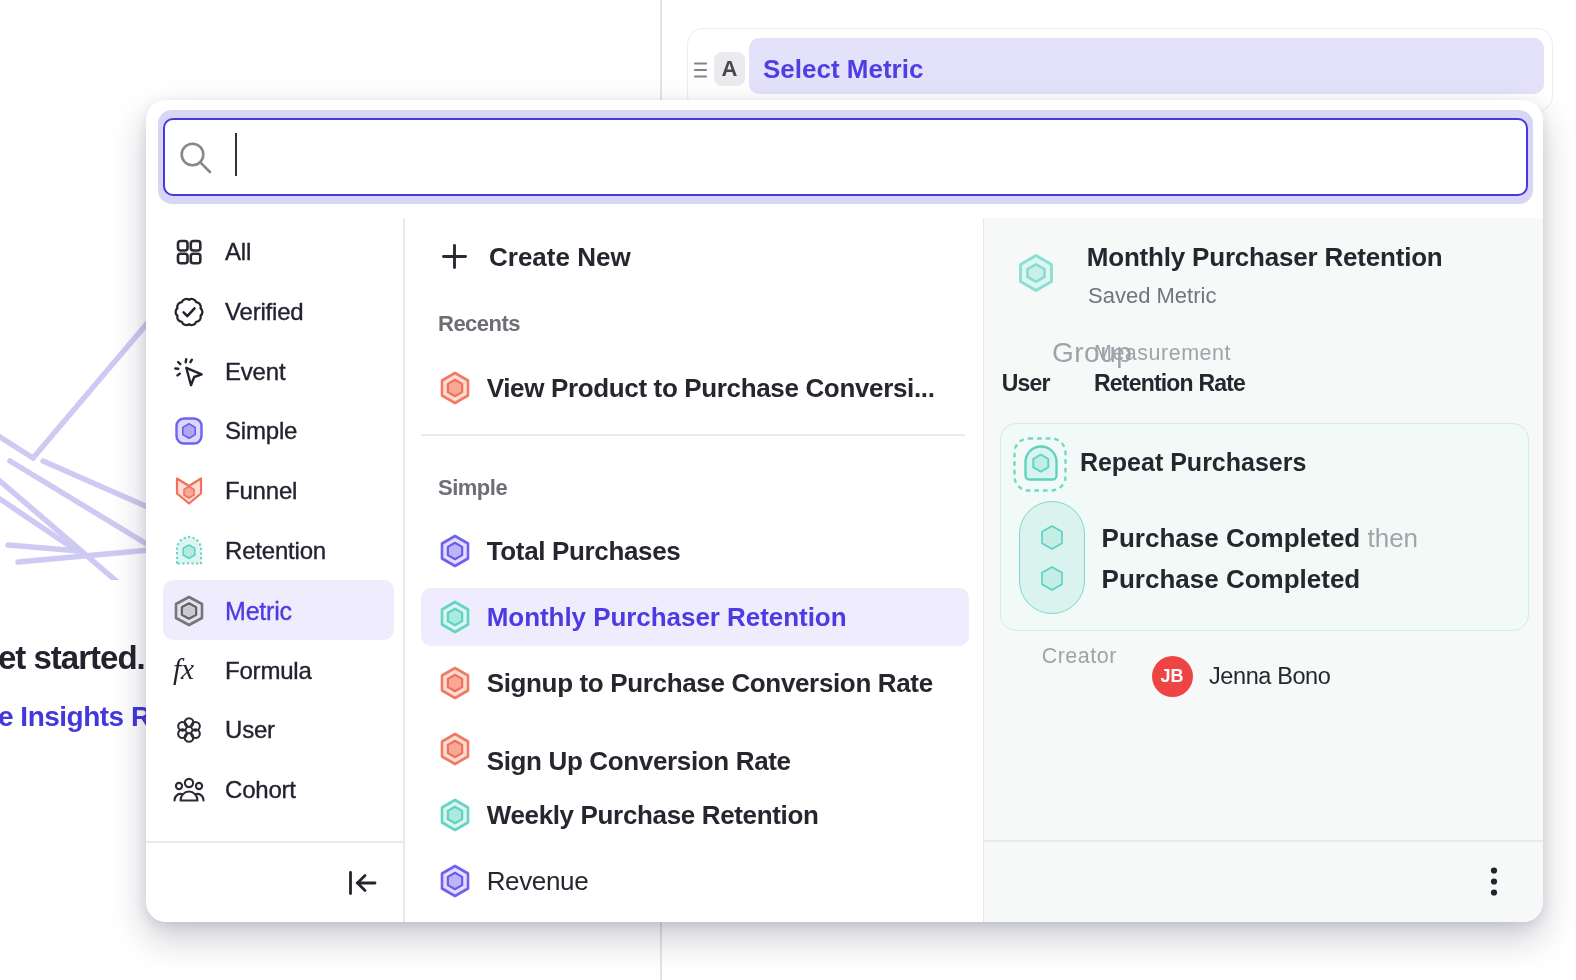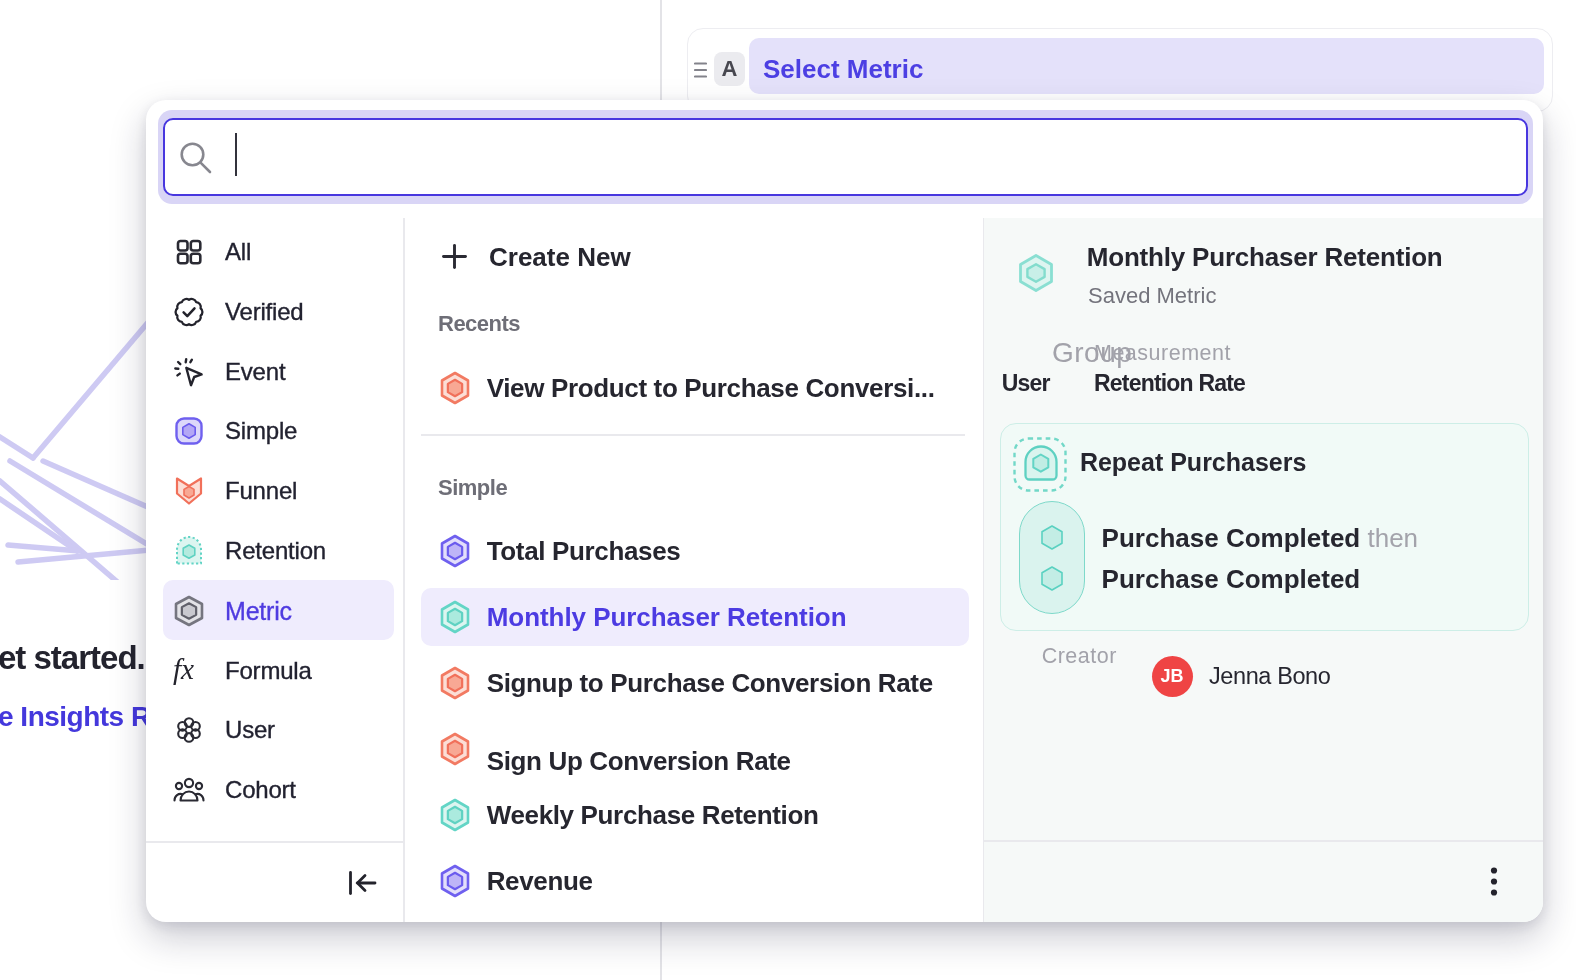--- a/index.html
+++ b/index.html
@@ -193,21 +193,21 @@
       <div class="abs" style="left:340.7px; top:633px; height:32px; line-height:32px; font-size:26px; font-weight:700; letter-spacing:-0.35px; color:#26262f;margin-top:12px;">Sign Up Conversion Rate</div>
       <div class="abs" style="left:293.5px; top:698px; width:30px; height:34px;"><svg width="30" height="34" viewBox="0 0 30 34">
     <path d="M 15 2 L 28 9.5 L 28 24.5 L 15 32 L 2 24.5 L 2 9.5 Z" fill="#dcf5f0" stroke="#63d5c6" stroke-width="2.6" stroke-linejoin="round"></path>
     <path d="M 15 8.75 L 22.15 12.875 L 22.15 21.125 L 15 25.25 L 7.85 21.125 L 7.85 12.875 Z" fill="#abeade" stroke="#5fd2c2" stroke-width="2.2" stroke-linejoin="round"></path>
   </svg></div>
       <div class="abs" style="left:340.7px; top:699px; height:32px; line-height:32px; font-size:26px; font-weight:700; letter-spacing:-0.35px; color:#26262f;">Weekly Purchase Retention</div>
       <div class="abs" style="left:293.5px; top:764px; width:30px; height:34px;"><svg width="30" height="34" viewBox="0 0 30 34">
     <path d="M 15 2 L 28 9.5 L 28 24.5 L 15 32 L 2 24.5 L 2 9.5 Z" fill="#e2defb" stroke="#6f60ef" stroke-width="2.6" stroke-linejoin="round"></path>
     <path d="M 15 8.75 L 22.15 12.875 L 22.15 21.125 L 15 25.25 L 7.85 21.125 L 7.85 12.875 Z" fill="#beb5f7" stroke="#6a5bee" stroke-width="2.2" stroke-linejoin="round"></path>
   </svg></div>
-      <div class="abs" style="left:340.7px; top:765px; height:32px; line-height:32px; font-size:26px; font-weight:700; letter-spacing:-0.35px; color:#26262f;">Revenue</div>
+      <div class="abs" style="left:340.7px; top:765px; height:32px; line-height:32px; font-size:26px; font-weight:400; letter-spacing:-0.35px; color:#26262f;">Revenue</div>
     </div>
   <div class="abs" style="left:275px; top:334px; width:544px; height:1.5px; background:#e9e9ed;"></div>
   <div class="abs" style="left:292px; top:374px; line-height:28px; font-size:22px; font-weight:700; letter-spacing:-0.5px; color:#6e6e77;">Simple</div>
 
   <div id="right">
       <svg class="abs" style="left:872px; top:153px;" width="36" height="40" viewBox="0 0 36 40">
   <path d="M 18 2.5 L 33.5 11.5 L 33.5 28.5 L 18 37.5 L 2.5 28.5 L 2.5 11.5 Z" fill="#def5f0" stroke="#8adfd2" stroke-width="2.8" stroke-linejoin="round"></path>
   <path d="M 18 11.2 L 26.6 16.1 L 26.6 23.9 L 18 28.8 L 9.4 23.9 L 9.4 16.1 Z" fill="#c8efe8" stroke="#83dccd" stroke-width="2.4" stroke-linejoin="round"></path>
 </svg>
       <div class="abs" style="left:940.8px; top:141px; line-height:32px; font-size:26px; font-weight:700; letter-spacing:-0.2px; color:#26262f;">Monthly Purchaser Retention</div>

